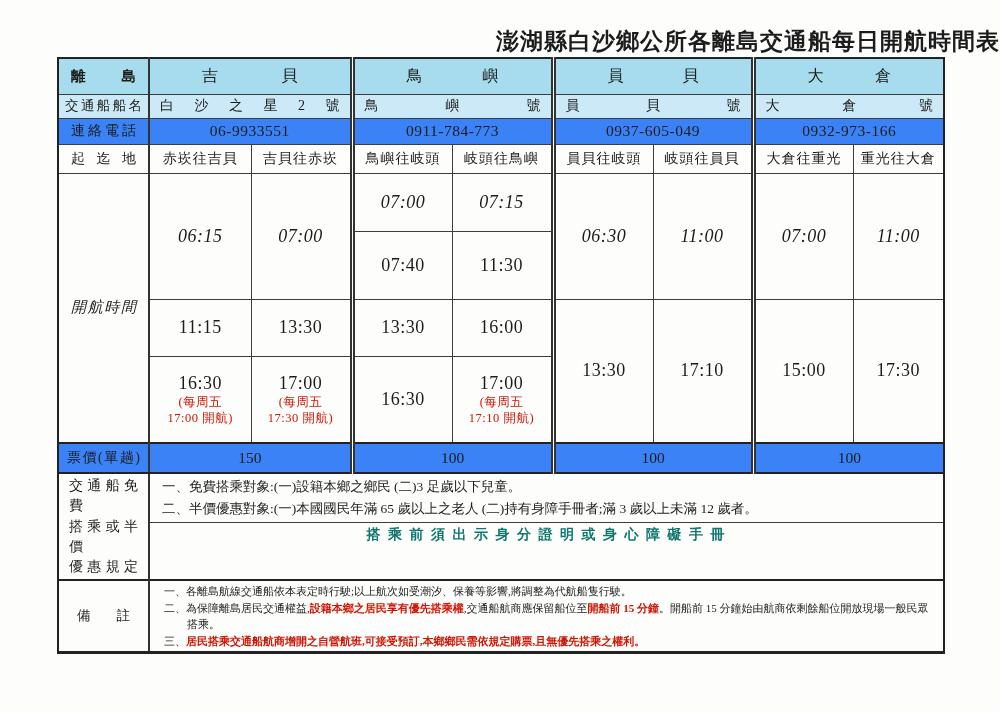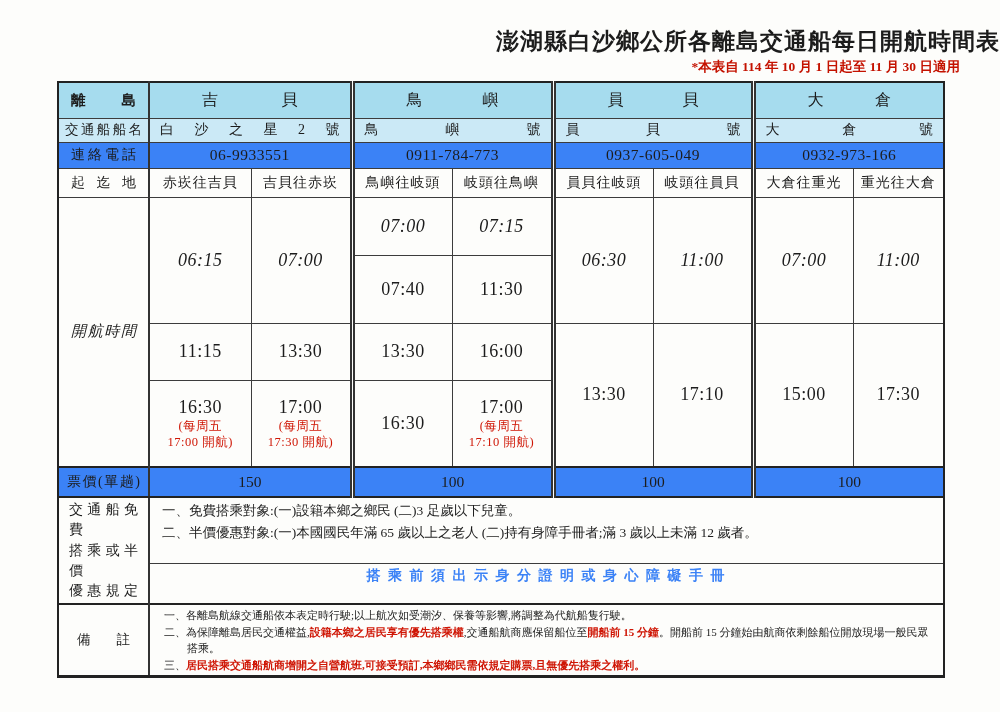--- a/index.html
+++ b/index.html
@@ -87,24 +87,24 @@
   }
   .r-fare .lbl { font-size: 14px; padding: 0 8px; }
   .r-fare .fare { font-size: 15.5px; }
 
   .r-disc td { height: 73px; }
   .r-disc .lbl { font-size: 14px; padding: 2px 10px; }
   .r-disc .lbl .jline { text-align: justify; text-align-last: justify; text-justify: inter-character; line-height: 1.45; }
   .disc-body { vertical-align: top; padding: 0; }
   .d-line { text-align: left; font-size: 13.5px; padding: 4px 6px 0 12px; line-height: 1.35; white-space: nowrap; }
   .d-red {
-    margin-top: 21px;
+    margin-top: 4px;
     border-top: 1px solid #3c3c3c;
     text-align: center;
-    color: #3b82f6;
+    color: #0f766e;
     font-weight: bold;
     font-size: 14px;
     padding: 3px 0 2px;
     letter-spacing: 2px;
   }
   .r-notes td { height: 60px; border-top: 2px solid #222; }
   .r-notes .lbl { font-size: 13.5px; padding: 0 18px; }
   .notes-body { vertical-align: middle; padding: 2px 4px 2px 4px; }
   .n-line {
     text-align: left;
@@ -114,21 +114,20 @@
     text-indent: -23px;
     color: #1c1c1c;
   }
   .red { color: #cf1605; font-weight: bold; }
 </style>
 </head>
 <body>
 
 <div class="page">
   <div class="title">澎湖縣白沙鄉公所各離島交通船每日開航時間表</div>
-  <div class="subtitle">*本表自 114 年 10 月 1 日起至 11 月 30 日適用</div>
 
   <table class="timetable">
     <colgroup>
       <col style="width:91px">
         <col style="width:102px">
         <col style="width:101px">
       <col style="width:100px">
         <col style="width:101px">
         <col style="width:100px">
       <col style="width:100px">

